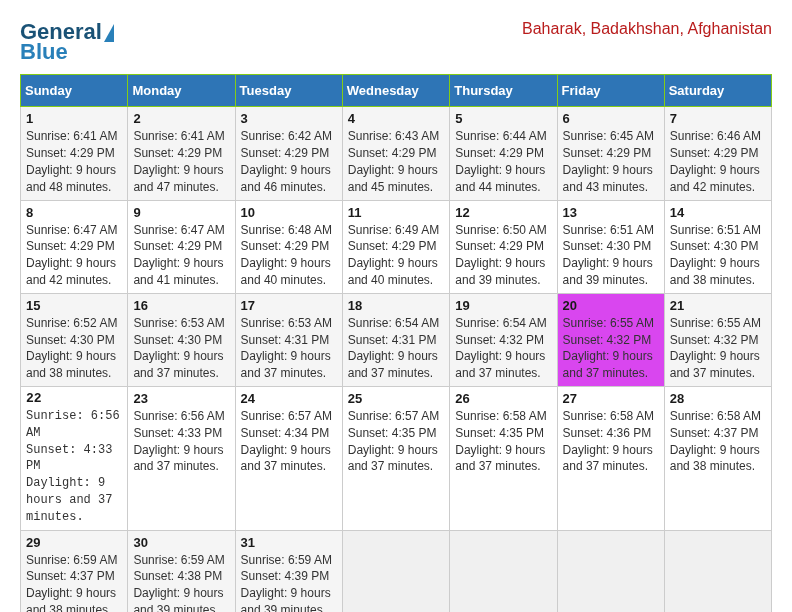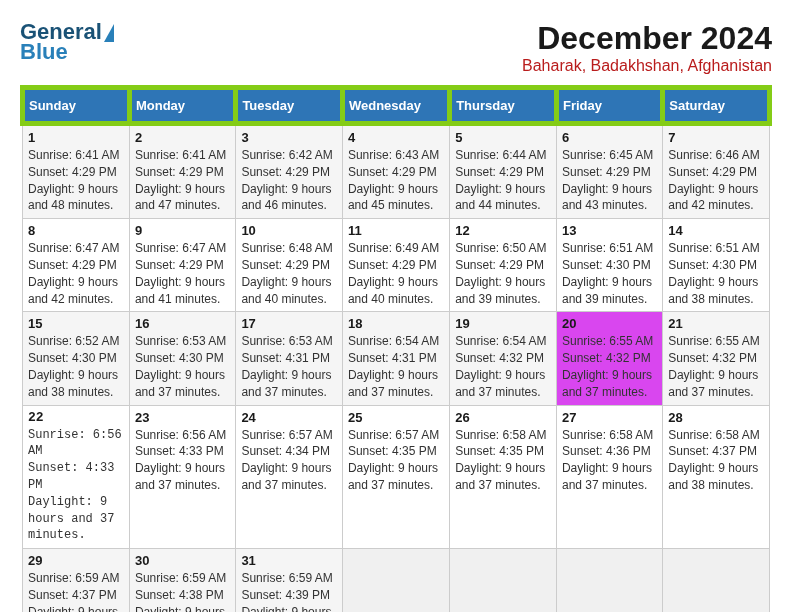--- a/index.html
+++ b/index.html
@@ -43,21 +43,21 @@
       border-collapse: collapse;
       font-size: 11px;
     }
     .calendar thead th {
       background-color: #2e75b6;
       color: #fff;
       padding: 8px 4px;
       text-align: left;
       font-size: 13px;
       font-weight: bold;
-      border: 5px solid #84cc16;
+      border: 1px solid #84cc16;
     }
     .calendar tbody td {
       border: 1px solid #ccc;
       vertical-align: top;
       padding: 4px 5px;
       height: 90px;
       width: 108px;
       background: #fff;
     }
     .calendar tbody tr:nth-child(odd) td {
@@ -86,21 +86,20 @@
 <body>
 
 <div class="header-area">
   <div class="logo">
     <div>
       <span style="color:#1a5276;font-weight:bold;font-size:22px;">General</span><span style="display:inline-block;width:0;height:0;border-left:10px solid transparent;border-bottom:18px solid #2980b9;margin-left:2px;vertical-align:middle;"></span>
     </div>
     <div style="color:#2980b9;font-weight:bold;font-size:22px;margin-top:-4px;">Blue</div>
   </div>
   <div class="title-area">
-    <h1>December 2024</h1>
     <h2>Baharak, Badakhshan, Afghanistan</h2>
   </div>
 </div>
 
 <table class="calendar">
   <thead>
     <tr>
       <th>Sunday</th>
       <th>Monday</th>
       <th>Tuesday</th>

